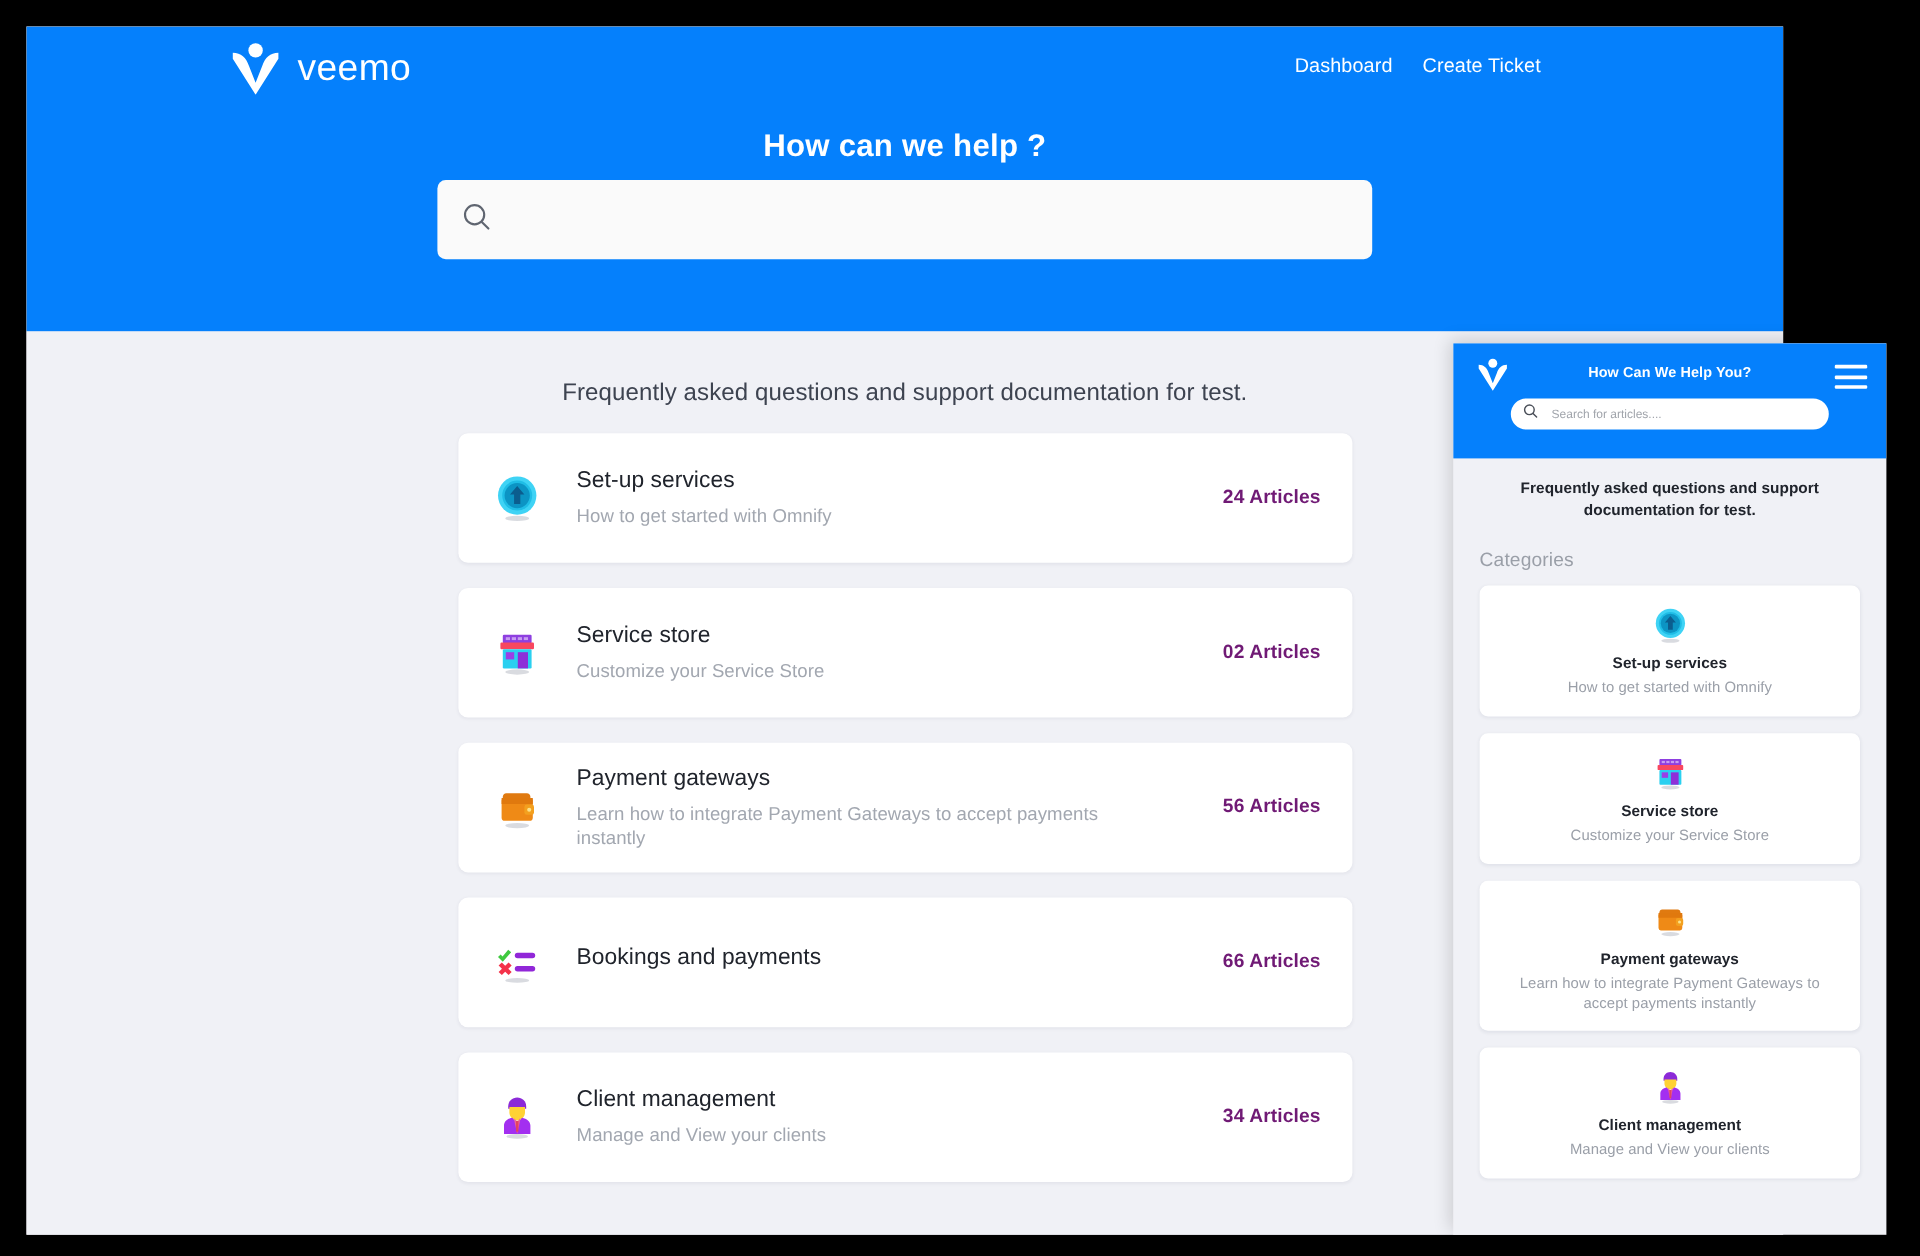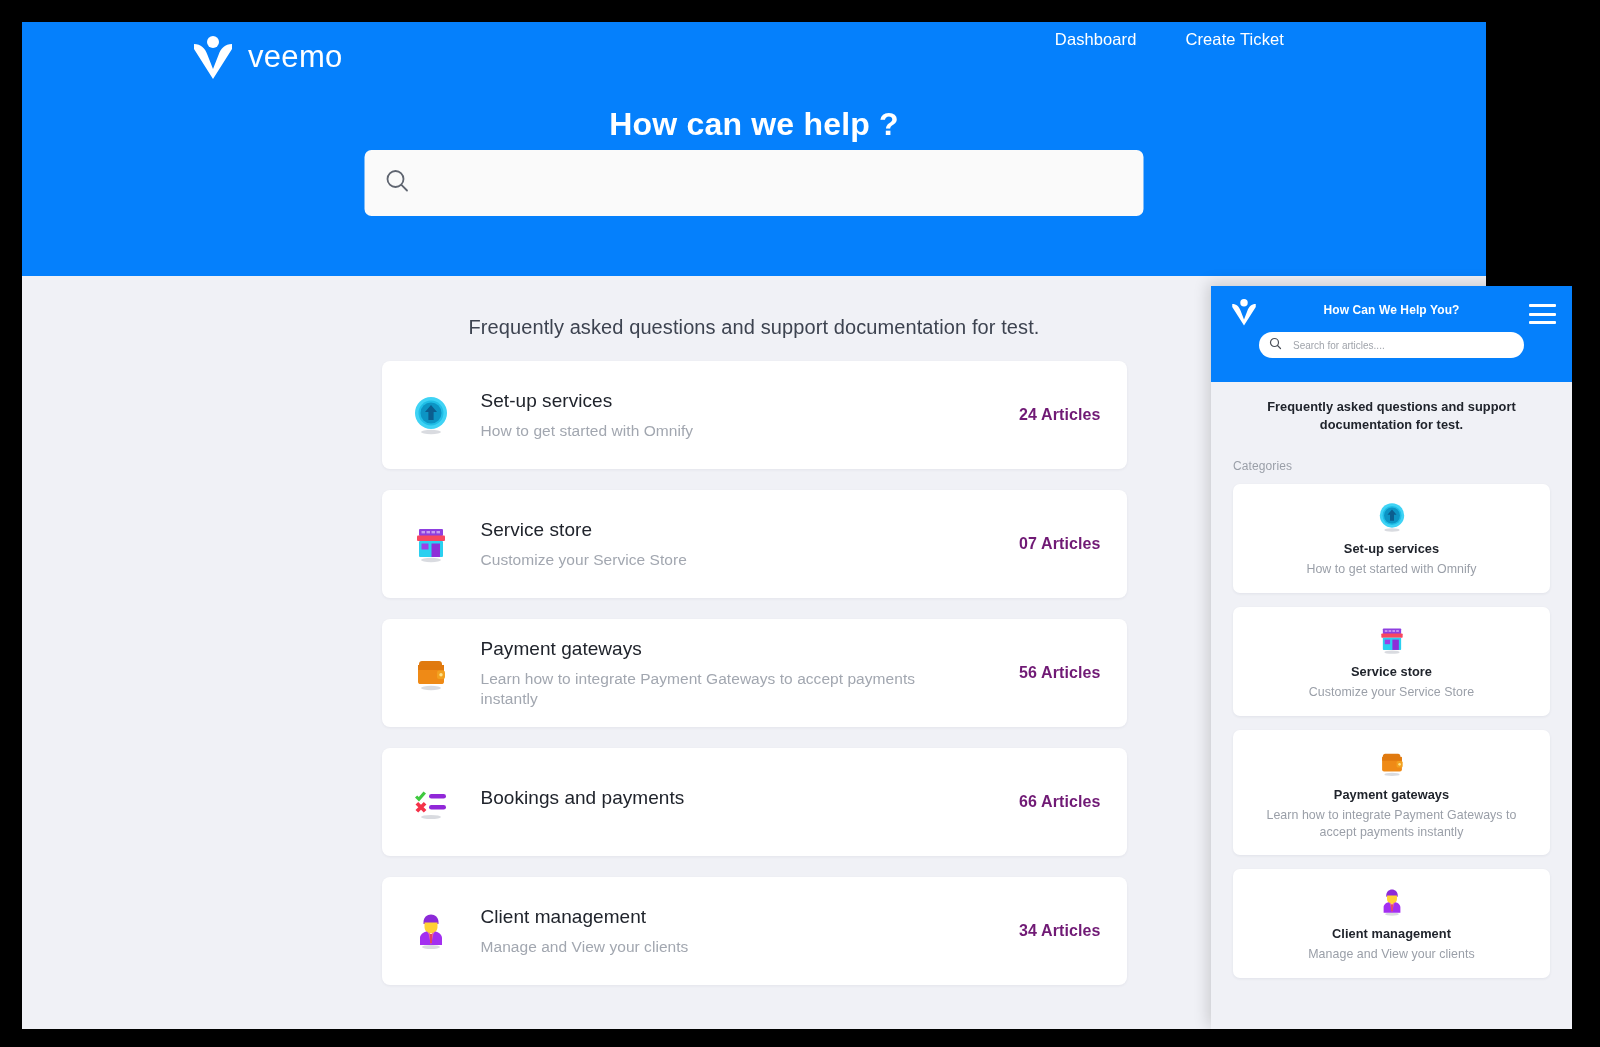--- a/index.html
+++ b/index.html
@@ -55,36 +55,36 @@
   .brand-name {
     color: #ffffff;
     font-size: 31px;
     font-weight: 500;
     letter-spacing: 0.3px;
   }
 
   .nav {
     position: absolute;
     right: 202px;
-    top: 8px;
-    display: flex;
-    gap: 49px;
+    top: 24px;
+    display: flex;
+    gap: 25px;
   }
   .nav a {
     color: #ffffff;
     font-size: 16.5px;
     text-decoration: none;
     font-weight: 400;
     letter-spacing: 0.1px;
   }
 
   .hero-title {
     text-align: center;
     color: #ffffff;
-    font-size: 32px;
+    font-size: 26px;
     font-weight: 700;
     letter-spacing: 0.2px;
     margin-top: 12px;
   }
 
   .search-wrap {
     position: absolute;
     left: 50%;
     transform: translateX(-50%);
     top: 128px;
@@ -263,21 +263,21 @@
     font-weight: 700;
     color: #20242c;
     line-height: 1.42;
     letter-spacing: 0.05px;
     padding: 0 8px;
   }
 
   .m-section-label {
     margin-top: 25px;
     margin-bottom: 11px;
-    font-size: 12px;
+    font-size: 16px;
     color: #9a9fa8;
     font-weight: 400;
     letter-spacing: 0.1px;
   }
 
   .m-cards { display: flex; flex-direction: column; gap: 14px; }
 
   .m-card {
     background: #ffffff;
     border-radius: 7px;
@@ -376,21 +376,21 @@
               <rect x="4" y="12.5" width="28" height="5.5" rx="1" fill="#f8475f"></rect>
               <rect x="6" y="18" width="24" height="16" rx="1" fill="#2ad0f0"></rect>
               <rect x="8.5" y="20.5" width="7" height="6" fill="#9a3fe6"></rect>
               <rect x="18.5" y="20.5" width="8.5" height="13.5" fill="#8e2fd8"></rect>
             </svg>
           </div>
           <div class="cat-text">
             <div class="cat-title">Service store</div>
             <div class="cat-desc">Customize your Service Store</div>
           </div>
-          <div class="cat-count">07 Articles</div>
+          <div class="cat-count">02 Articles</div>
         </div>
 
         <div class="cat-card">
           <div class="icon-slot">
             <svg width="38" height="42" viewBox="0 0 38 42" xmlns="http://www.w3.org/2000/svg">
               <ellipse cx="19" cy="36" rx="10" ry="2.2" fill="#b9bec7" opacity="0.55"></ellipse>
               <path d="M7 12 C7 10.3 8.3 9 10 9 L27 9 C28.7 9 30 10.3 30 12 L30 14 L7 14 Z" fill="#e07a10"></path>
               <rect x="6" y="13" width="26" height="19" rx="2.6" fill="#ef8a16"></rect>
               <path d="M6 13 L32 13 L32 18 L6 18 Z" fill="#e0790e"></path>
               <rect x="25" y="18.5" width="8" height="8.5" rx="2" fill="#f3a01f"></rect>

